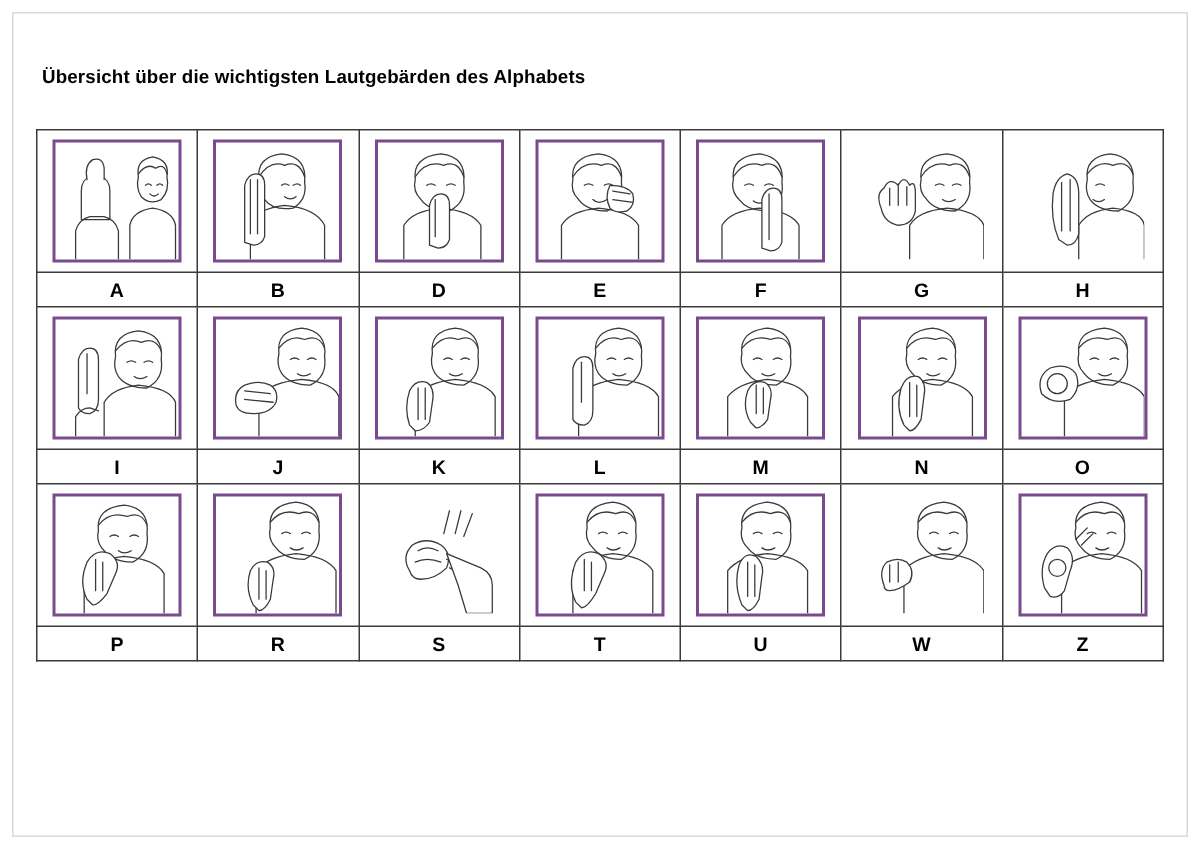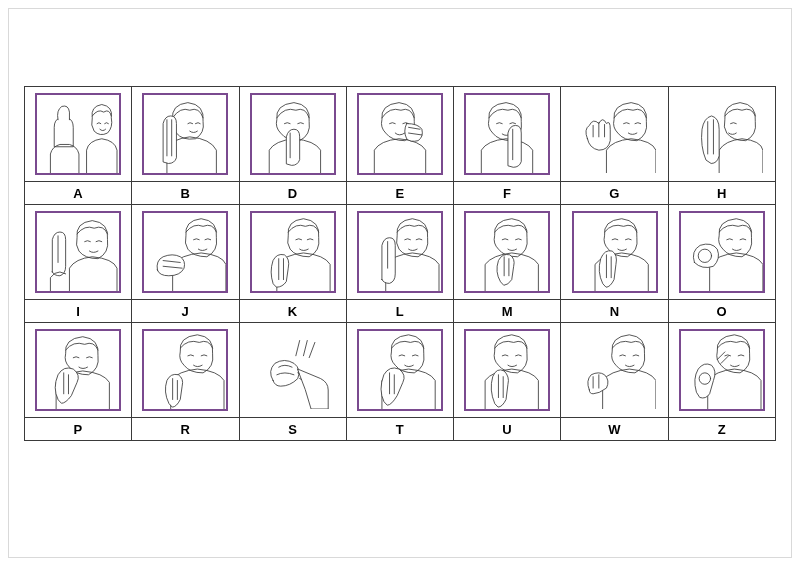--- a/index.html
+++ b/index.html
@@ -102,20 +102,21 @@
     stroke-linecap: round;
   }
 </style>
 </head>
 <body>
 
 <div class="page">
 
   <div class="page-border"></div>
 
+  <div class="title">Übersicht über die wichtigsten Lautgebärden des Alphabets</div>
 
   <table class="grid">
     <tbody>
 
       <tr>
         <td class="img-cell">
           <div class="tile">
             <svg viewBox="0 0 86 82" xmlns="http://www.w3.org/2000/svg">
               <path class="skin" d="M18 54 L18 34 Q18 26 24 24 L32 24 Q38 26 38 34 L38 54 Z"></path>
               <path class="skin" d="M22 26 Q20 16 26 12 Q33 10 34 18 L34 26"></path>

